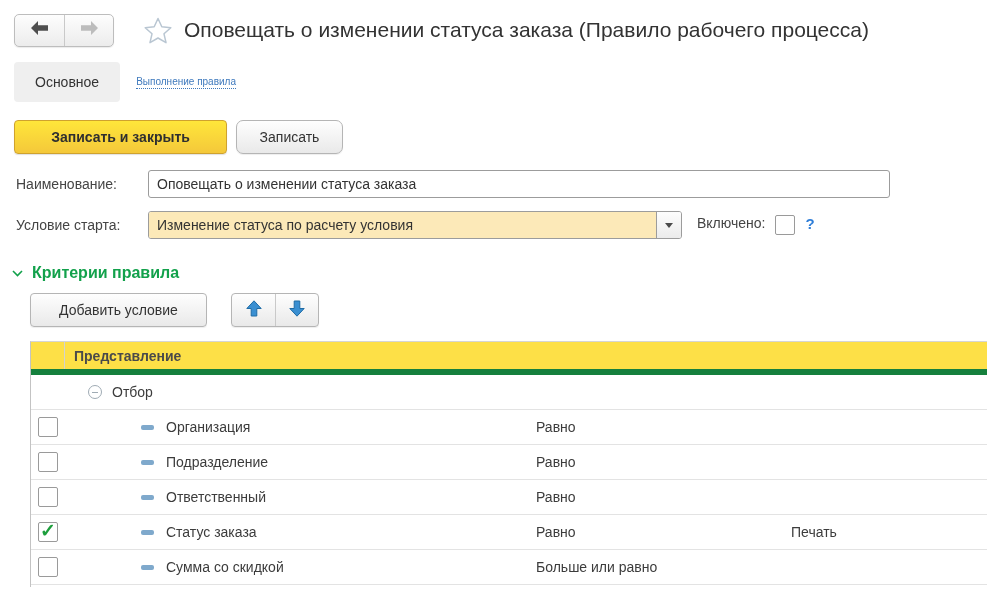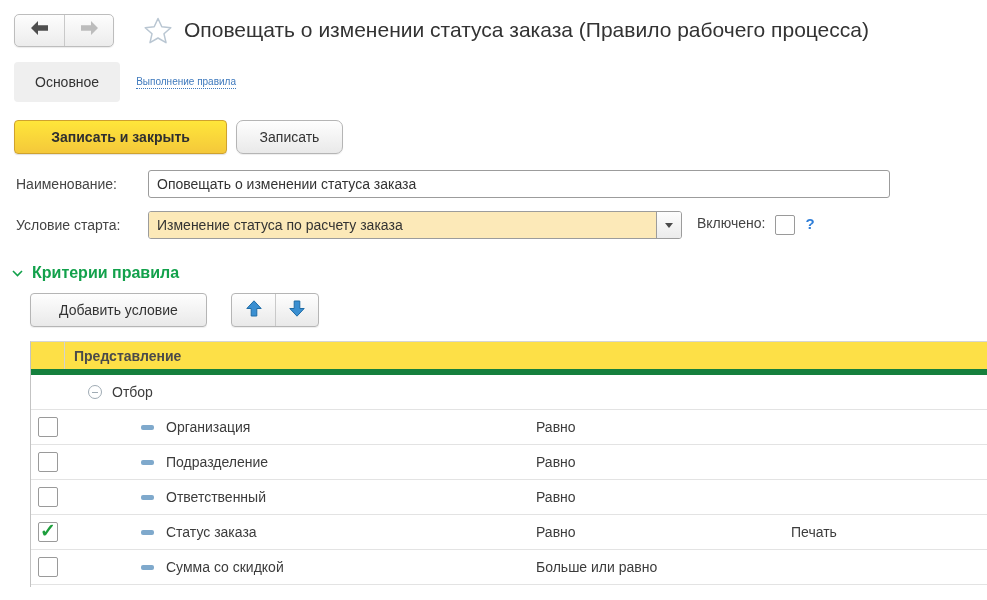--- a/index.html
+++ b/index.html
@@ -168,21 +168,21 @@
   </div>
 
   <div class="form-row row-name">
     <div class="form-label">Наименование:</div>
     <input class="text-input" type="text" value="Оповещать о изменении статуса заказа" style="">
   </div>
 
   <div class="form-row row-start">
     <div class="form-label">Условие старта:</div>
     <div class="combobox">
-      <div class="combo-value">Изменение статуса по расчету заказа</div>
+      <div class="combo-value">Изменение статуса по расчету условия</div>
       <div class="combo-btn">
         <span class="caret-down"></span>
       </div>
     </div>
     <div class="enabled-wrap">
       <span class="enabled-label">Включено:</span>
       <span class="checkbox"></span>
       <span class="help-link">?</span>
     </div>
   </div>

